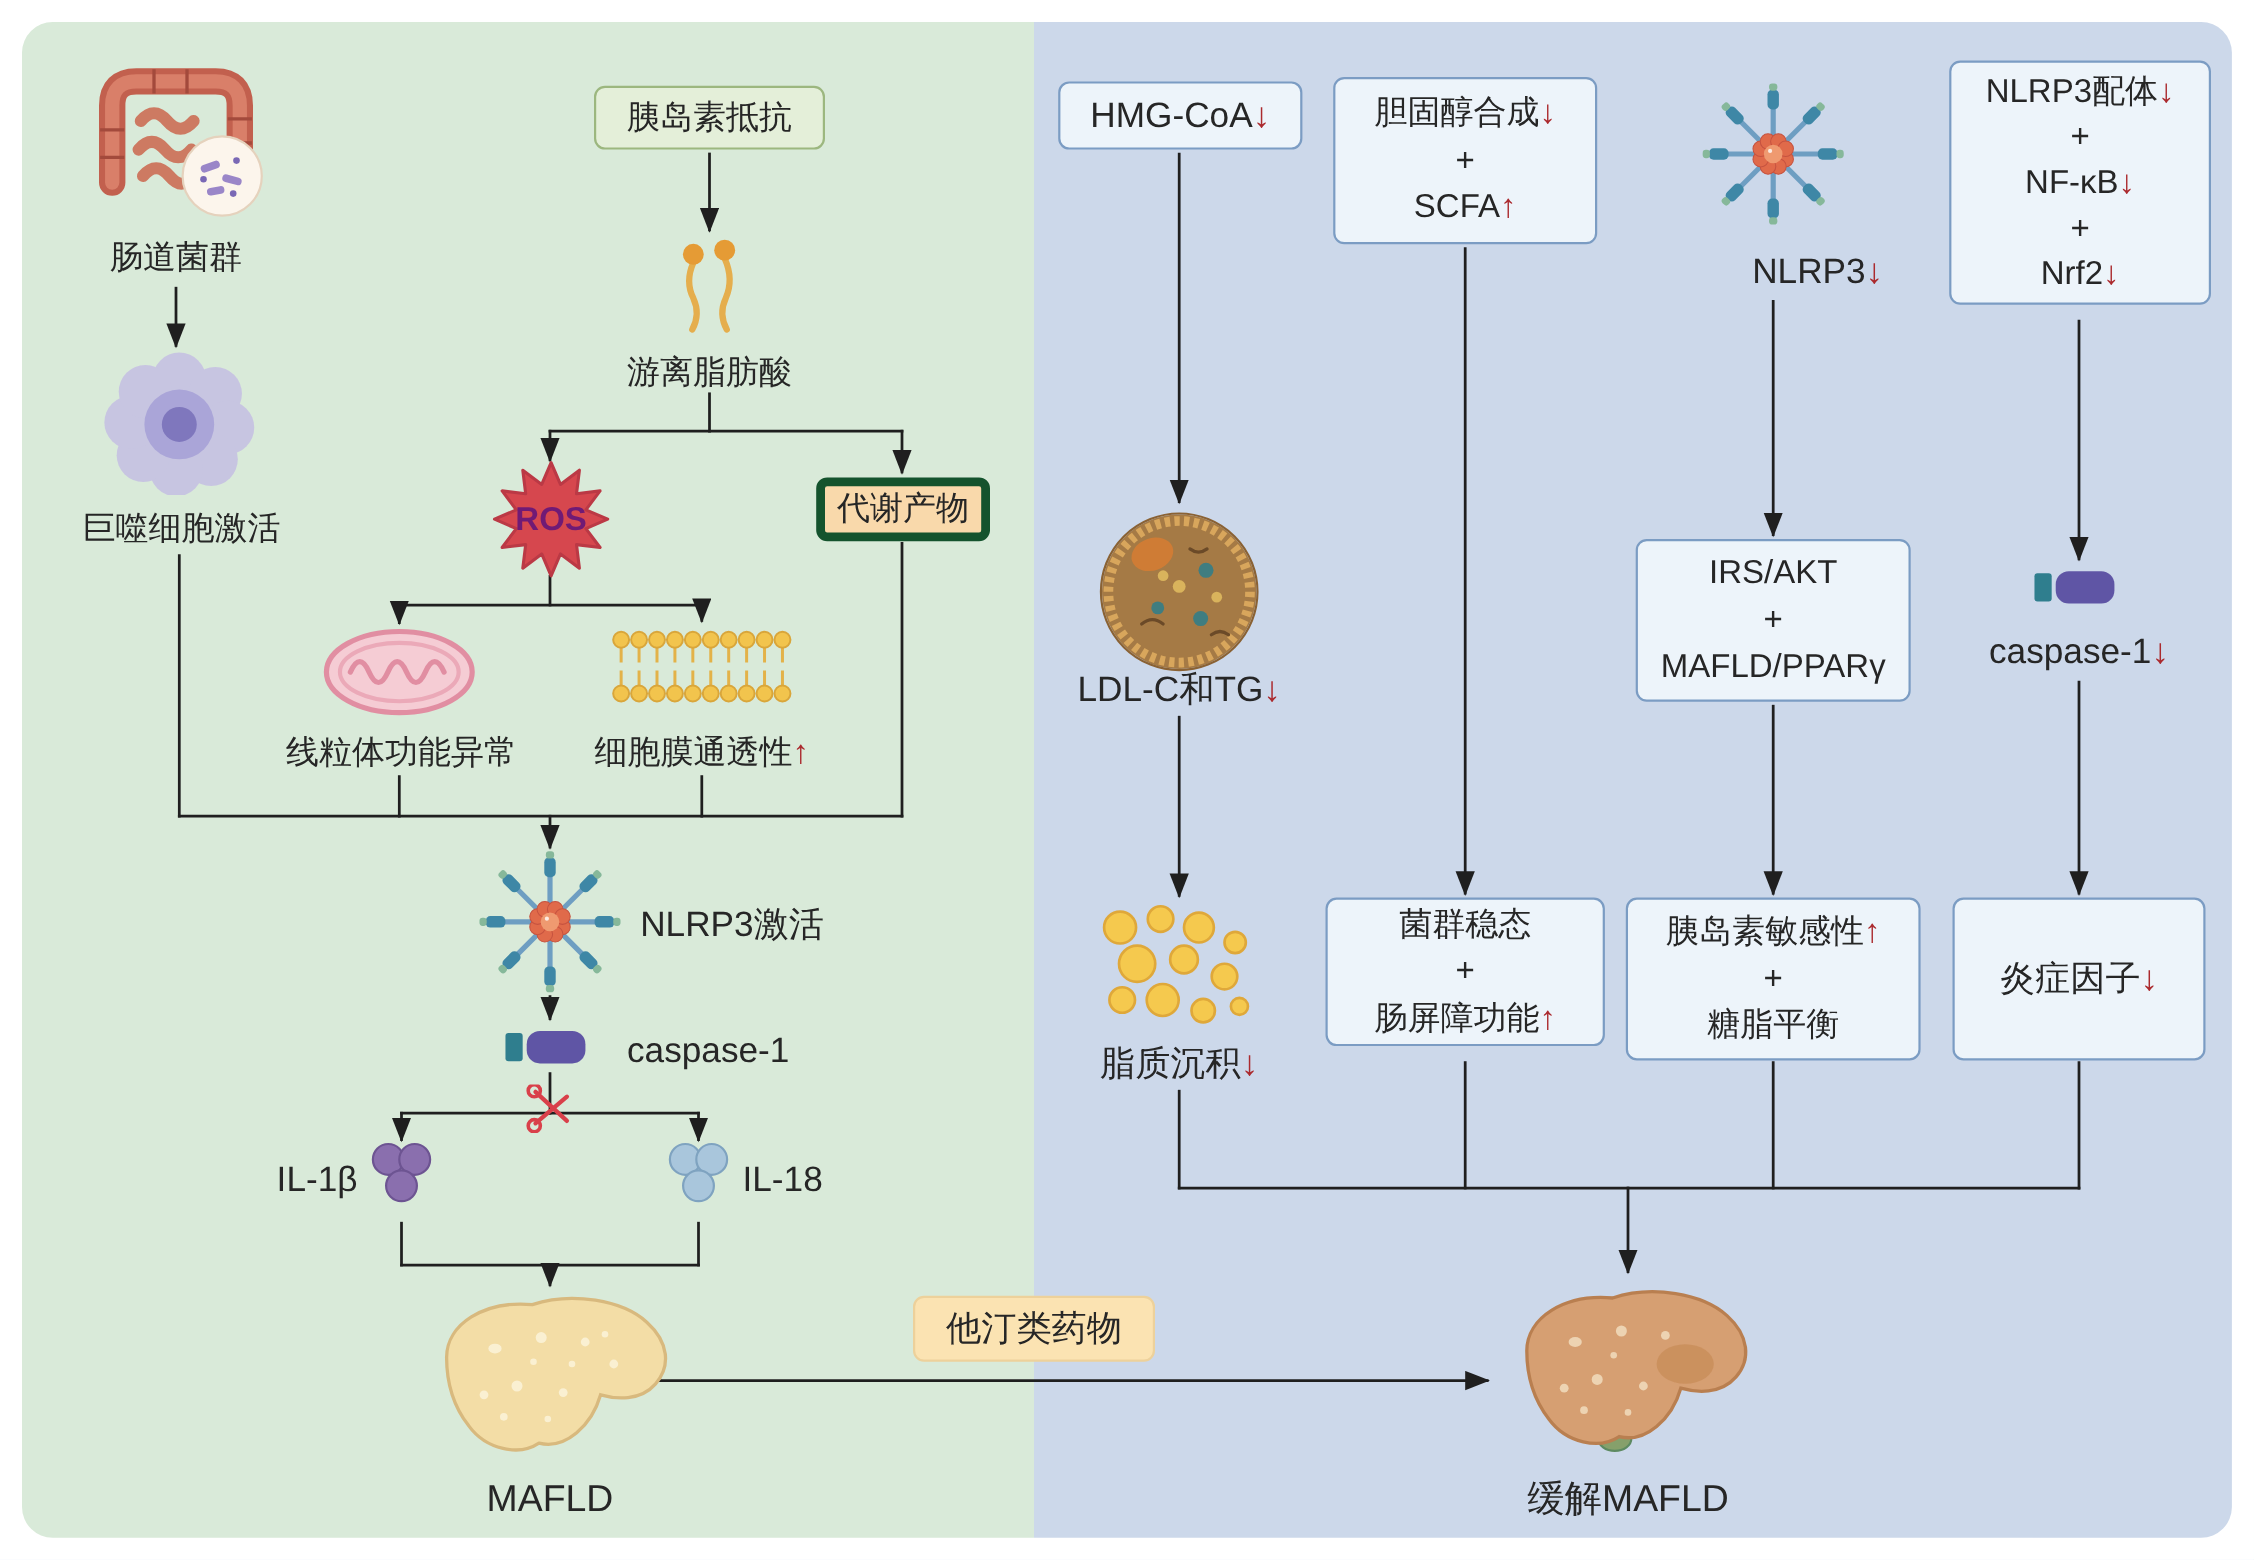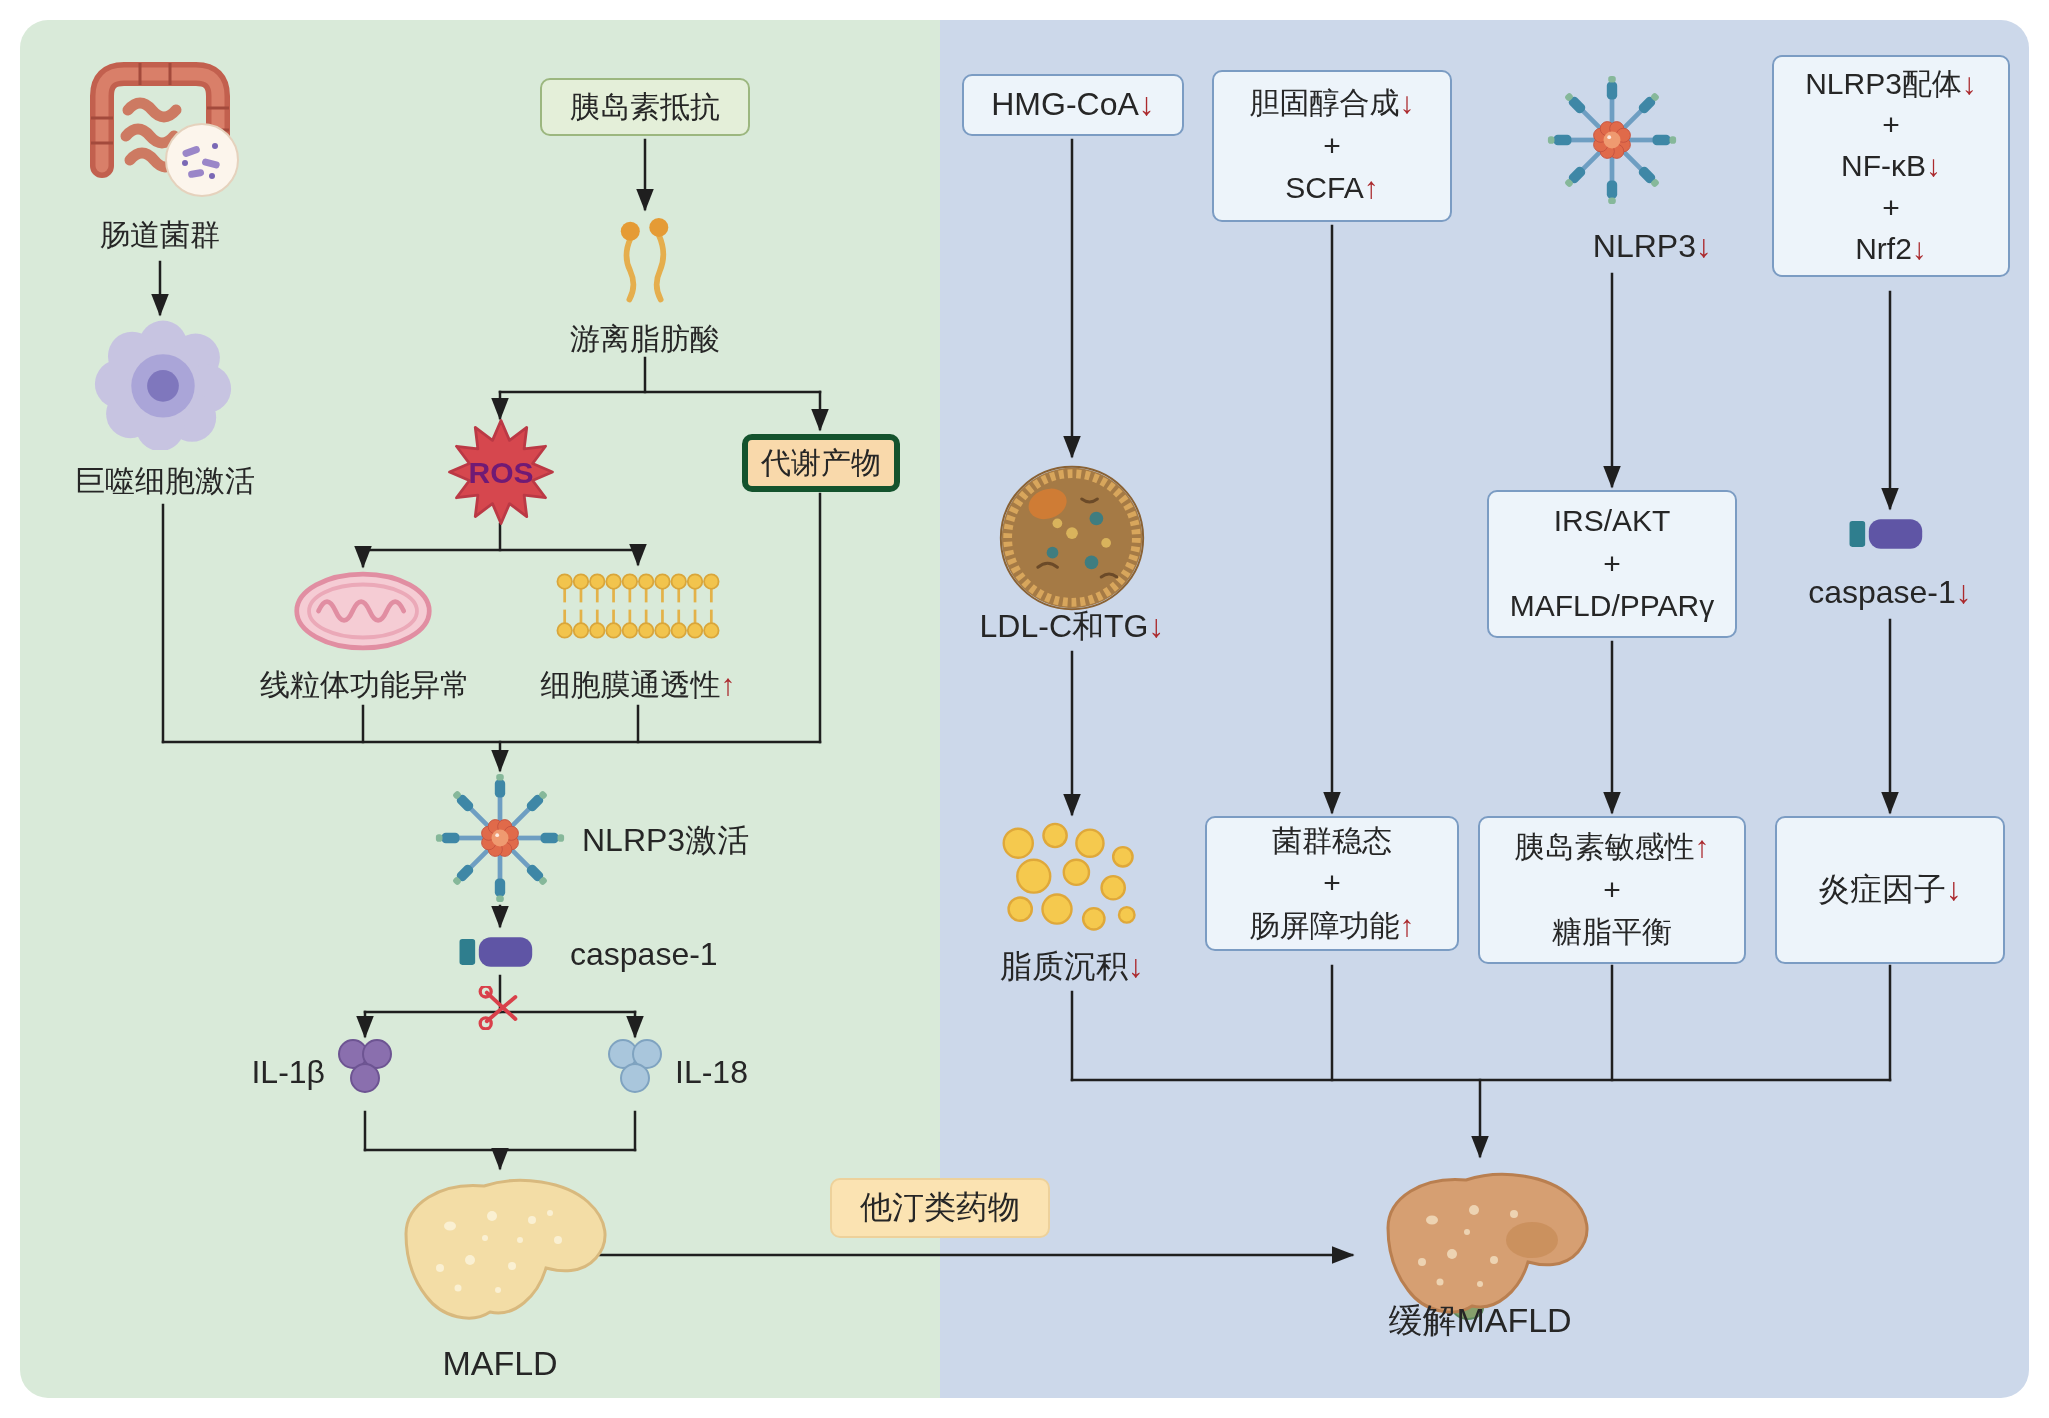--- a/index.html
+++ b/index.html
@@ -12,21 +12,21 @@
   .icon { position:absolute; z-index:2; }
   .lbl { position:absolute; z-index:3; text-align:center; font-size:30px; color:#262626; line-height:1.25; }
   .lbl.big { font-size:34px; }
   .lbl.side { text-align:left; font-size:32px; }
   .lbl.side-r { text-align:right; font-size:32px; }
   .box { position:absolute; z-index:3; display:flex; flex-direction:column; align-items:center; justify-content:center;
          text-align:center; font-size:30px; color:#262626; border-radius:10px; line-height:1.42; }
   .box .line { display:block; white-space:nowrap; }
   .blue   { background:#edf4fa; border:2px solid #7b9cc3; }
   .green  { background:#e4efd9; border:2px solid #9cb77f; }
-  .orange { background:#f9d9ab; border:6px solid #14532d; }
+  .orange { background:#f9d9ab; border:8px solid #14532d; }
   .statin { background:#fbe3b2; border:2px solid #edd19b; font-size:32px; }
   .single { font-size:32px; }
   .ra { color:#ab2a2e; font-weight:700; }
   .ros-text { color:#701a75; font-weight:700; }
 </style>
 </head>
 <body>
 
 <div id="canvas">
 
@@ -436,15 +436,15 @@
         <circle cx="112" cy="48" r="5"></circle>
         <circle cx="152" cy="52" r="4"></circle>
       <circle cx="90" cy="92" r="5"></circle>
         <circle cx="132" cy="98" r="4"></circle>
         <circle cx="60" cy="100" r="4"></circle>
       <circle cx="105" cy="70" r="3"></circle>
         <circle cx="78" cy="120" r="3.5"></circle>
         <circle cx="118" cy="122" r="3"></circle>
     </g>
   </svg>
-  <div class="lbl big" style="left:1355px;top:1299px;width:250px">缓解MAFLD</div>
+  <div class="lbl big" style="left:1355px;top:1342px;width:250px">缓解MAFLD</div>
 
 </div>
 
 </body></html>

